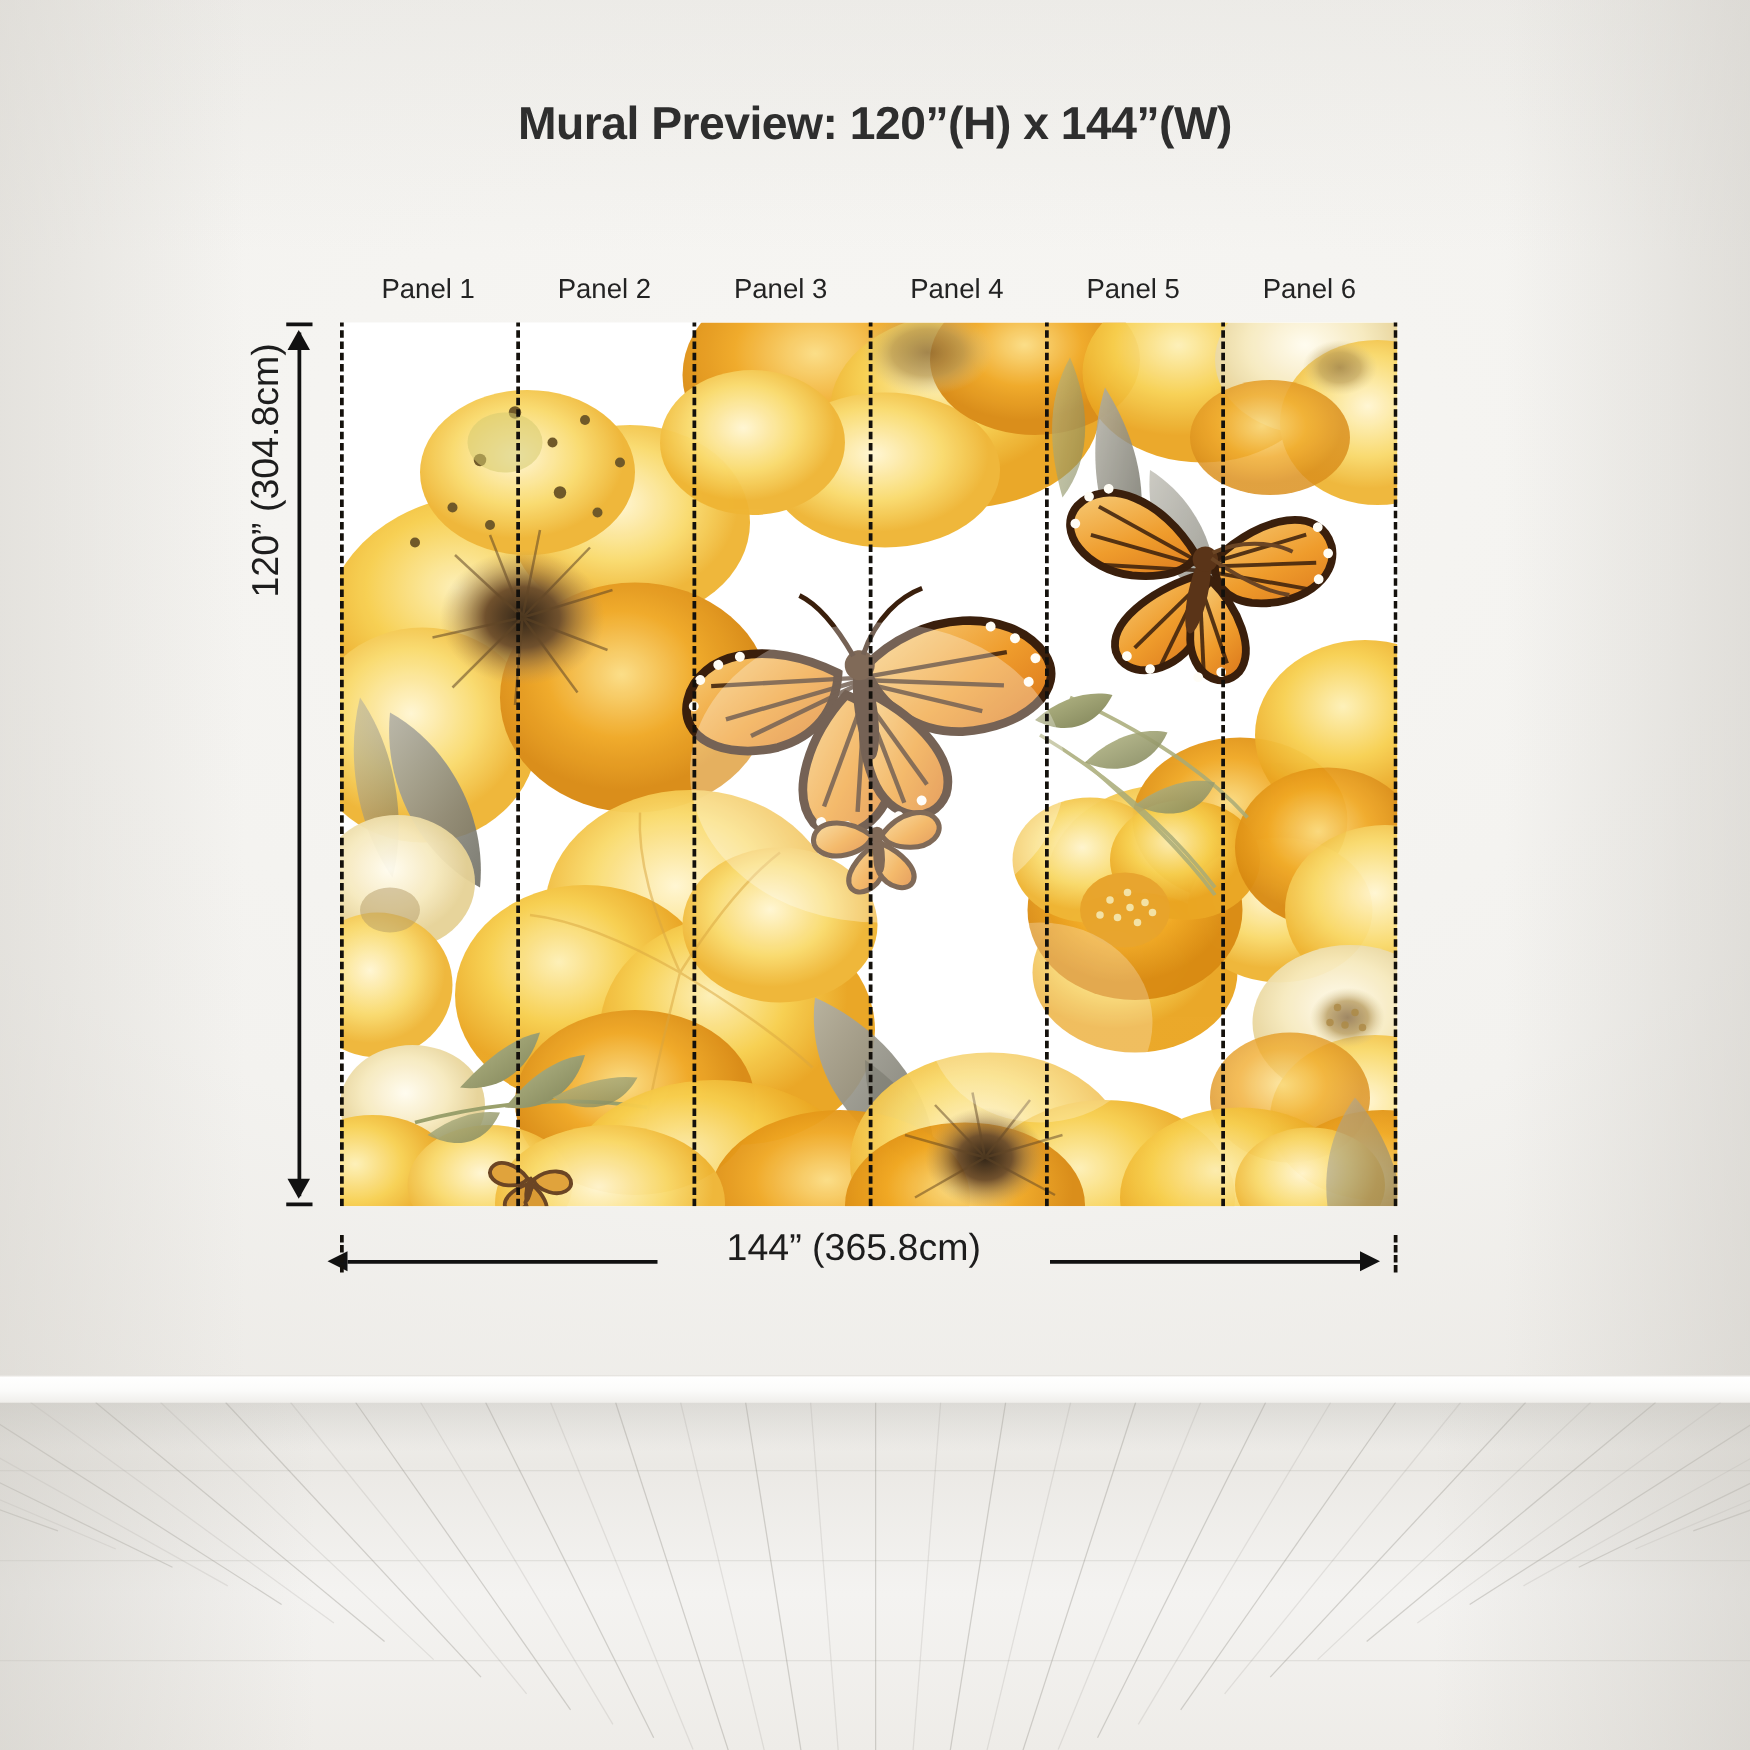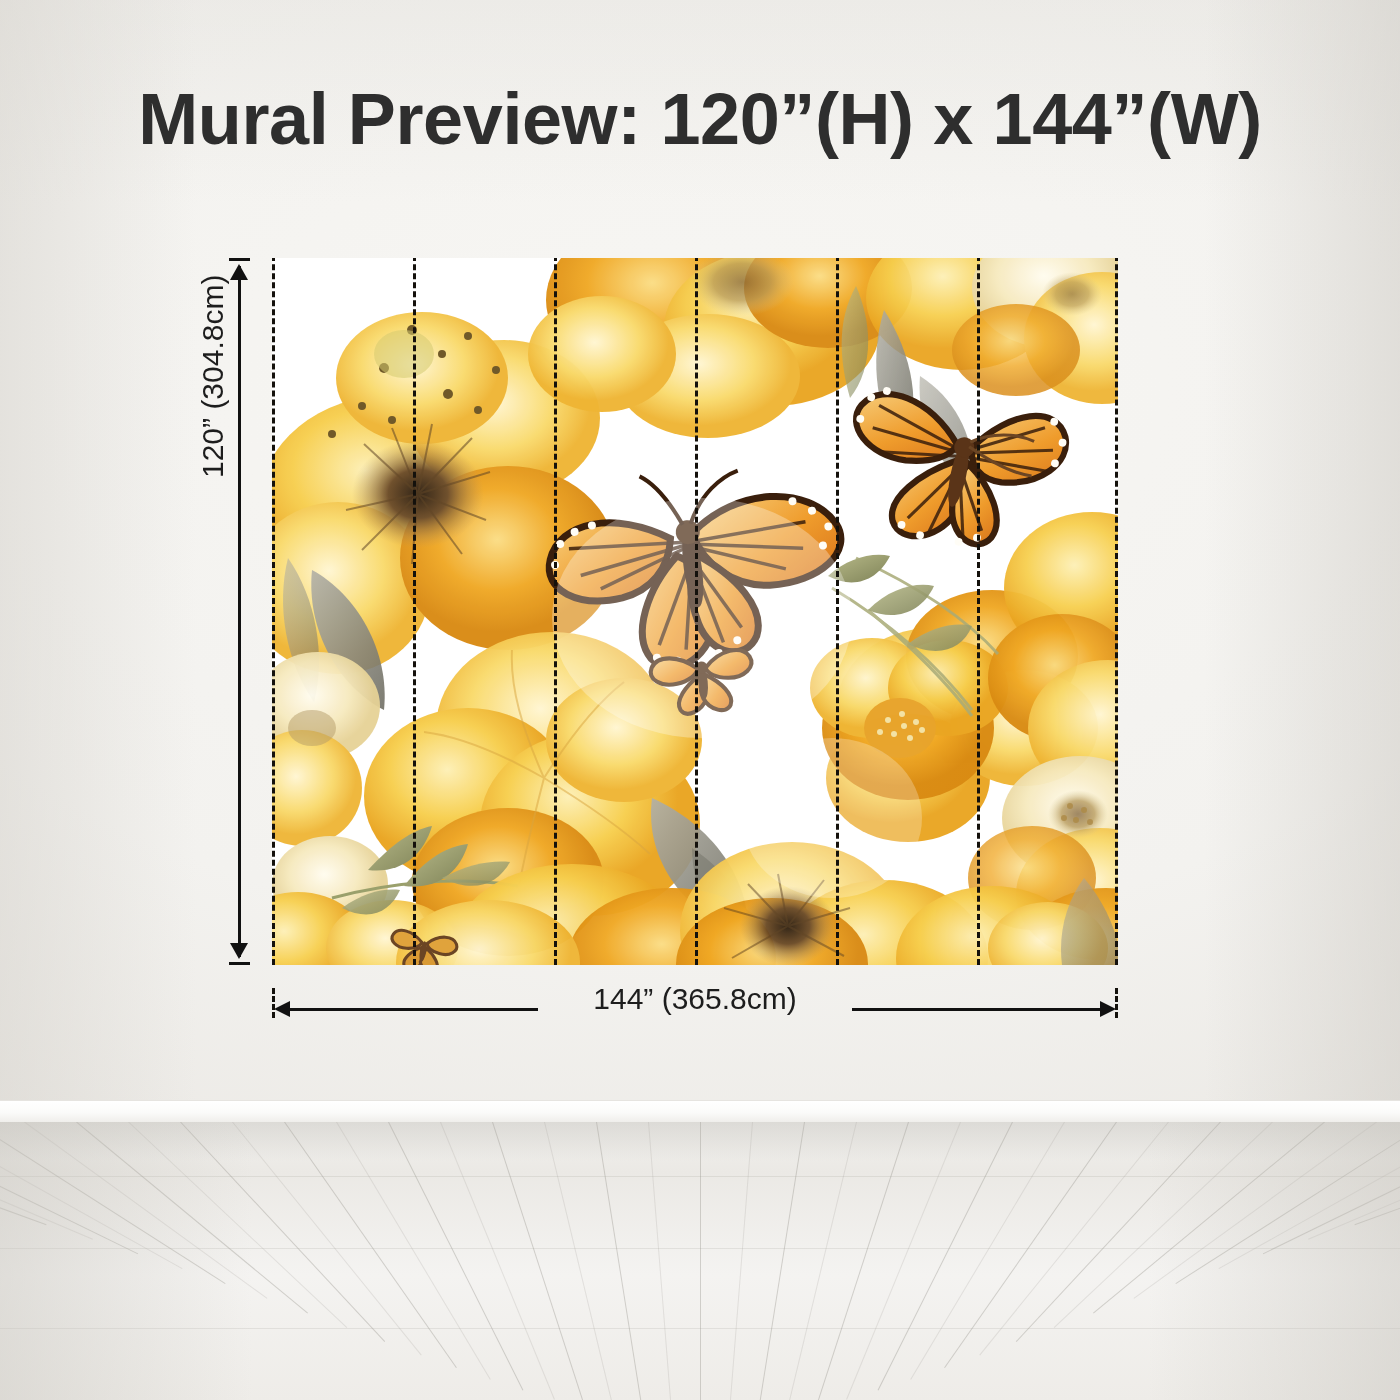--- a/index.html
+++ b/index.html
@@ -51,21 +51,21 @@
       linear-gradient(90deg, rgba(198,195,188,.45) 0%, rgba(0,0,0,0) 18%,
                              rgba(0,0,0,0) 82%, rgba(196,193,186,.45) 100%),
       linear-gradient(180deg, rgba(170,167,160,.30) 0%, rgba(0,0,0,0) 14%);
     pointer-events:none;
   }
 
   
   #title{
     position:absolute; left:0; top:78px; width:1400px;
     text-align:center;
-    font-size:72px; font-weight:bold; color:#2e2e2e;
+    font-size:37px; font-weight:bold; color:#2e2e2e;
     letter-spacing:-.4px;
     white-space:nowrap;
   }
 
   
   #panel-labels{
     position:absolute; left:272px; top:214px; width:846px; height:40px;
     display:flex;
   }
   .panel-label{
@@ -109,21 +109,21 @@
   #dim-v .head.down{ bottom:6px; border-top:16px solid #111; }
 
   #dim-v-label{
     position:absolute; left:196px; top:478px;
     transform:rotate(-90deg); transform-origin:left top;
     white-space:nowrap;
     font-size:30px; color:#1d1d1d;
   }
 
   #dim-h{
-    position:absolute; left:272px; top:998px; width:846px; height:24px;
+    position:absolute; left:260px; top:998px; width:846px; height:24px;
   }
   #dim-h .seg{ position:absolute; top:10px; height:3px; background:#111; }
   #dim-h .seg.left{ left:18px; width:248px; }
   #dim-h .seg.right{ right:18px; width:248px; }
   #dim-h .head{
     position:absolute; top:3px; width:0; height:0;
     border-top:8px solid transparent; border-bottom:8px solid transparent;
   }
   #dim-h .head.left{ left:2px; border-right:16px solid #111; }
   #dim-h .head.right{ right:2px; border-left:16px solid #111; }
@@ -195,20 +195,28 @@
         <div class="plank" style="left: 1636px; transform: rotate(69.97deg);"></div>
         <div style="position: absolute; left: 0px; width: 1400px; height: 1px; top: 54px; background: rgba(150, 147, 140, 0.18);"></div>
         <div style="position: absolute; left: 0px; width: 1400px; height: 1px; top: 126px; background: rgba(150, 147, 140, 0.18);"></div>
         <div style="position: absolute; left: 0px; width: 1400px; height: 1px; top: 206px; background: rgba(150, 147, 140, 0.18);"></div>
       </div>
     <div id="floor-shade"></div>
   </div>
 
   <div id="title">Mural Preview: 120”(H) x 144”(W)</div>
 
+  <div id="panel-labels">
+    <div class="panel-label">Panel 1</div>
+    <div class="panel-label">Panel 2</div>
+    <div class="panel-label">Panel 3</div>
+    <div class="panel-label">Panel 4</div>
+    <div class="panel-label">Panel 5</div>
+    <div class="panel-label">Panel 6</div>
+  </div>
 
   <div id="mural">
     <svg id="art" viewBox="0 0 846 707" preserveAspectRatio="none">
       <defs>
         <radialGradient id="gY" cx="40%" cy="35%">
           <stop offset="0%" stop-color="#fdf0b6"></stop>
           <stop offset="55%" stop-color="#f7cf4e"></stop>
           <stop offset="100%" stop-color="#eaa521"></stop>
         </radialGradient>
         <radialGradient id="gY2" cx="45%" cy="40%">

